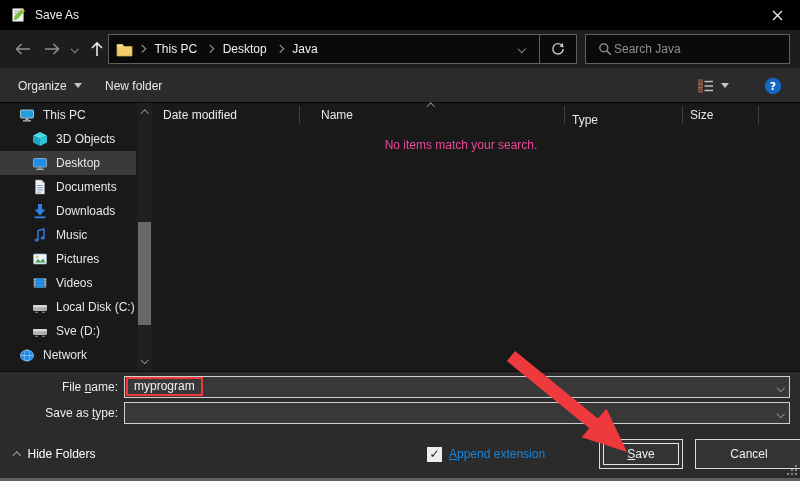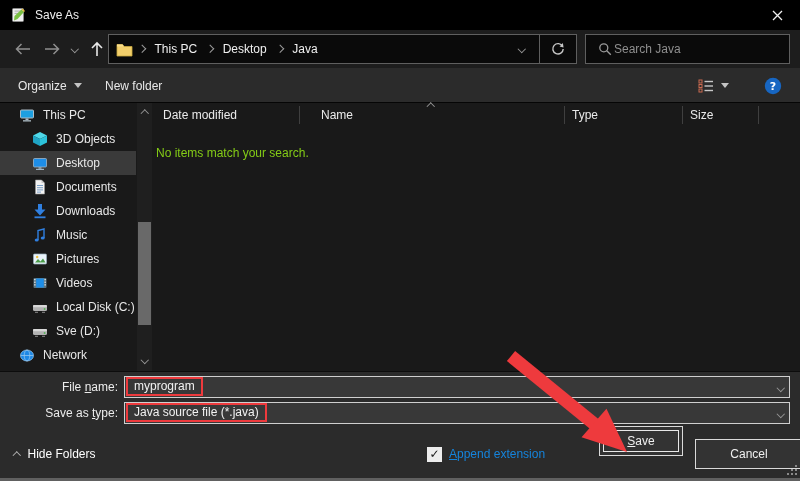--- a/index.html
+++ b/index.html
@@ -49,40 +49,40 @@
   .sb-ic{width:16px;height:16px;flex:0 0 16px;}
   .sb-scroll{left:137px;top:0;width:15px;height:268px;background:#1f1f1f;}
   .sb-thumb{left:1px;width:13px;top:119px;height:103px;background:#696969;}
   .sb-arrow{left:0;width:15px;height:15px;display:flex;align-items:center;justify-content:center;}
 
   .filelist{left:156px;top:0;right:0;height:268px;}
   .headers{display:flex;height:24px;position:relative;}
   .col{box-sizing:border-box;position:relative;display:flex;align-items:center;color:#eaeaea;cursor:pointer;}
   .col::after{content:'';position:absolute;right:0;top:3px;height:18px;width:1px;background:#3f3f3f;}
   .sort-caret{position:absolute;left:128px;top:1px;}
-  .empty-msg{margin-top:19px;text-align:left;color:#84cc16;width:610px;}
+  .empty-msg{margin-top:11px;text-align:center;color:#ec4899;width:610px;}
 
   
   .pane{top:371px;left:0;right:0;height:110px;background:#2b2b2b;border-top:1px solid #0c0c0c;box-sizing:border-box;}
   .frow{position:absolute;left:0;right:10px;height:23px;display:flex;align-items:center;}
   .flabel{width:118px;text-align:right;padding-right:6px;flex:0 0 118px;color:#ececec;}
   .ukey{text-decoration:underline;}
   .field{flex:1;height:22px;background:#383838;border:1px solid #cfcfcf;box-sizing:border-box;display:flex;
          align-items:center;padding-left:1px;position:relative;color:#f2f2f2;cursor:text;}
   .field .fchev{position:absolute;right:6px;top:8px;}
   .redbox{border:2px solid #ee3a3d;padding:0 6px;line-height:15px;white-space:nowrap;}
 
   .hide-folders{left:10px;top:67px;height:30px;display:flex;align-items:center;gap:8px;color:#ffffff;cursor:pointer;padding:0 4px;}
   .append-wrap{left:427px;top:67px;height:30px;display:flex;align-items:center;gap:7px;cursor:pointer;}
   .checkbox{width:13px;height:13px;background:#ededed;border:1px solid #ededed;color:#151515;
             font-family:"DejaVu Sans",sans-serif;font-size:12px;line-height:13px;text-align:center;}
   .append-label{color:#1584dc;}
   .btn{box-sizing:border-box;background:#333333;border:1px solid #dadada;color:#f0f0f0;display:flex;
        align-items:center;justify-content:center;cursor:pointer;font-size:12px;}
-  .btn.save{left:599px;top:54px;width:84px;height:30px;box-shadow:inset 0 0 0 3px #333333, inset 0 0 0 4px #e8e8e8;}
+  .btn.save{left:599px;top:67px;width:84px;height:30px;box-shadow:inset 0 0 0 3px #333333, inset 0 0 0 4px #e8e8e8;}
   .btn.cancel{left:695px;top:67px;width:108px;height:30px;}
   .grip{right:2px;bottom:5px;width:11px;height:11px;}
   .bottom-strip{left:0;right:0;bottom:0;height:3px;background:#606060;}
   .annot{pointer-events:none;z-index:40;}
 </style>
 </head>
 <body>
 
 <div class="abs titlebar">
   <span>
@@ -328,21 +328,21 @@
 
   <div class="abs filelist">
     <div class="headers">
         <div class="col" style="width: 144px; padding-left: 7px;">
           <span>Date modified</span>
         </div>
         <div class="col" style="width: 265px; padding-left: 21px;">
           <span>Name</span>
           <span class="sort-caret chev up sm"></span>
         </div>
-        <div class="col" style="width: 118px; padding-left: 7px;">
+        <div class="col" style="width: 118px; padding-left: 7px; align-items: flex-end;">
           <span>Type</span>
         </div>
         <div class="col" style="width: 76px; padding-left: 7px;">
           <span>Size</span>
         </div>
       </div>
     <div class="empty-msg">No items match your search.</div>
   </div>
 </div>
 
@@ -352,21 +352,20 @@
     <span class="flabel"><span>File </span><span class="ukey">n</span><span>ame:</span></span>
     <div class="field">
       <span class="redbox"><span>myprogram</span></span>
       <span class="fchev chev down sm"></span>
     </div>
   </div>
 
   <div class="frow" style="top:29px;">
     <span class="flabel"><span>Save as </span><span class="ukey">t</span><span>ype:</span></span>
     <div class="field">
-      <span class="redbox"><span>Java source file (*.java)</span></span>
       <span class="fchev chev down sm"></span>
     </div>
   </div>
 
   <div class="abs hide-folders">
     <span class="chev up sm" style="border-color:#b8b8b8;margin-top:3px;"></span>
     <span>Hide Folders</span>
   </div>
 
   <div class="abs append-wrap">

